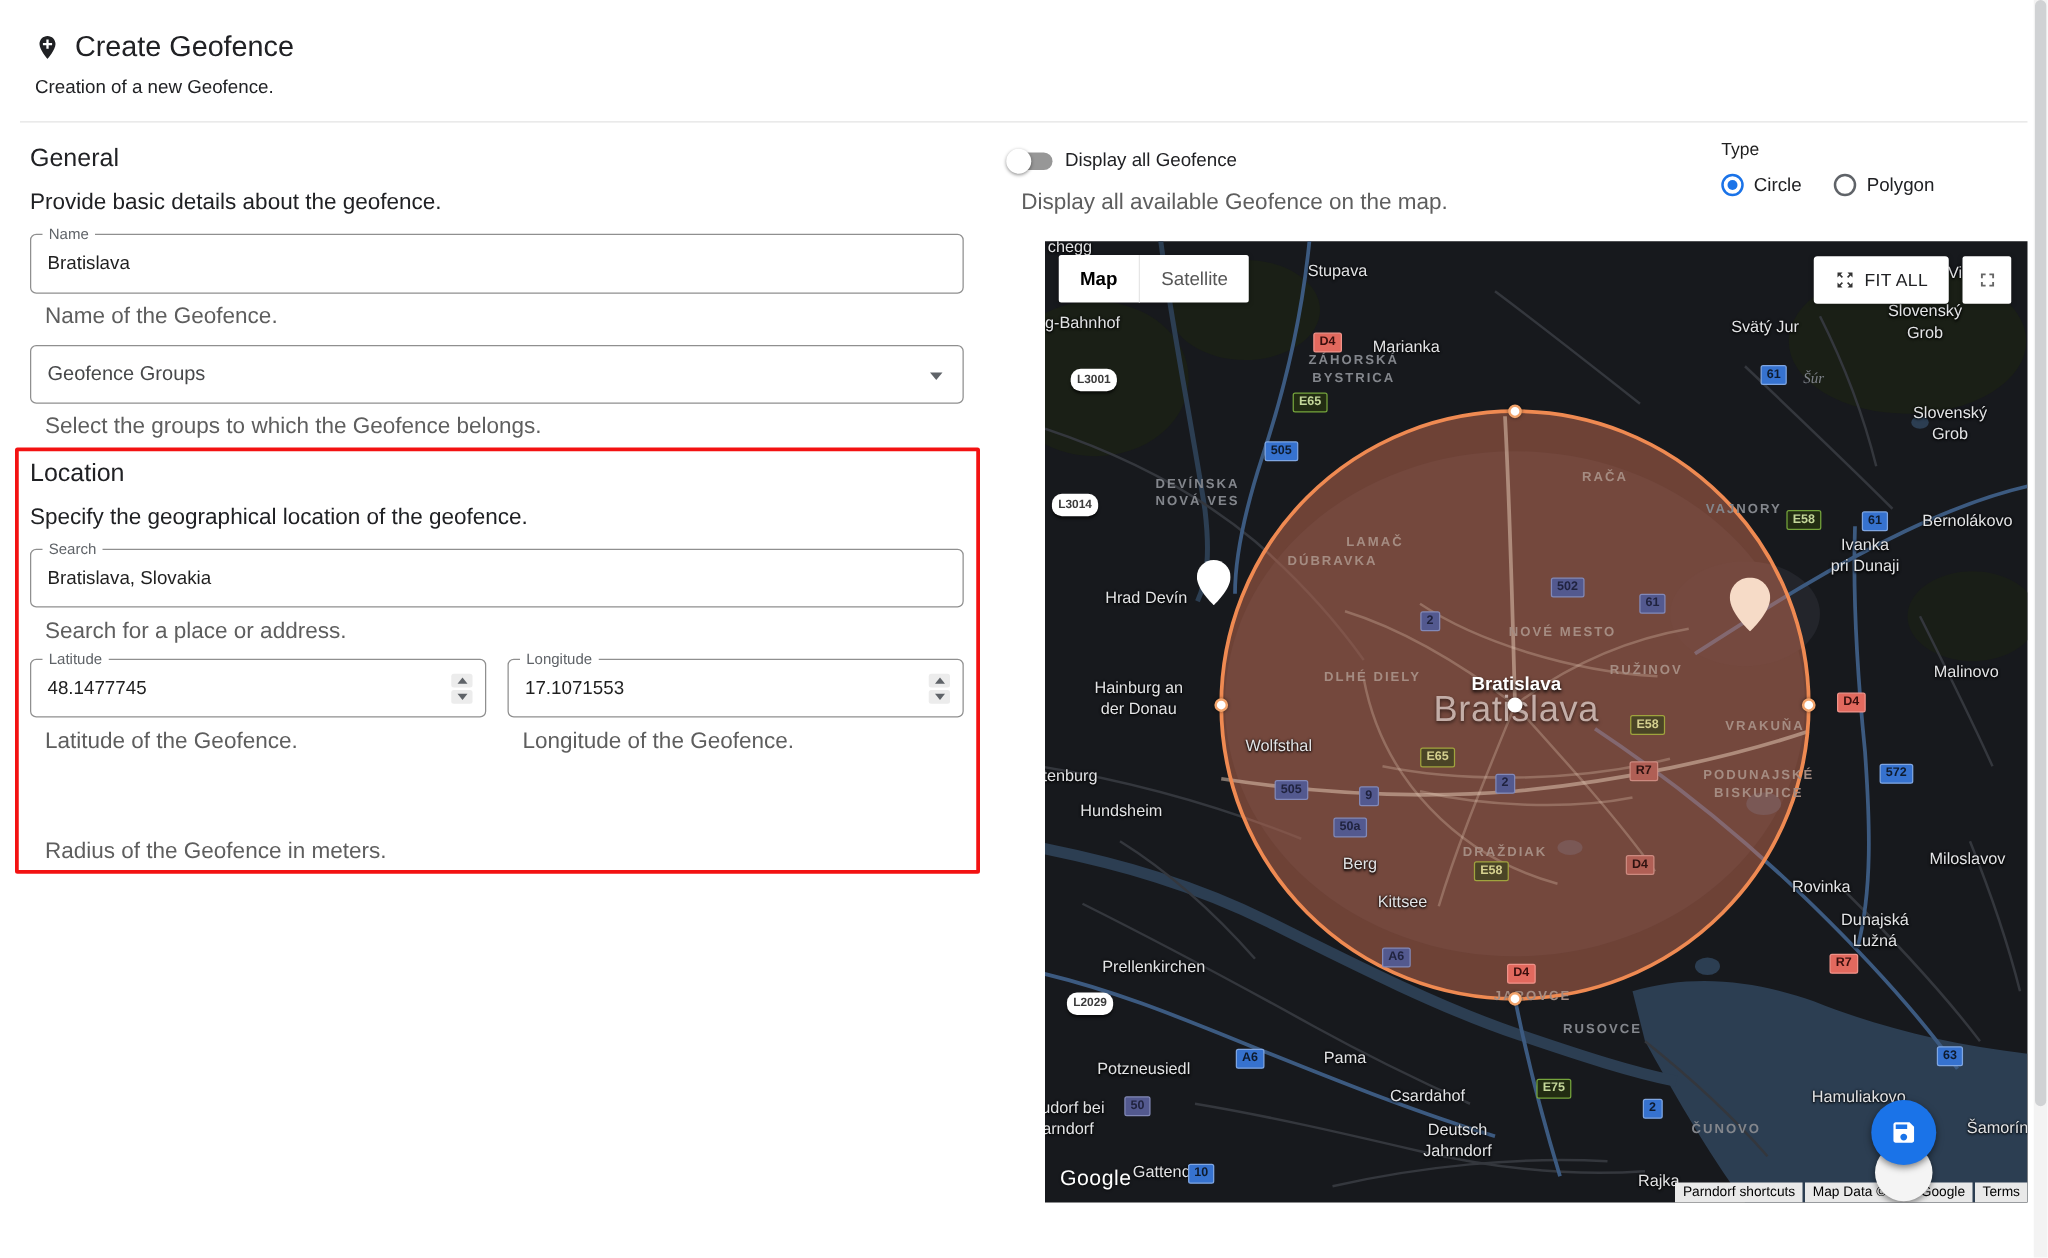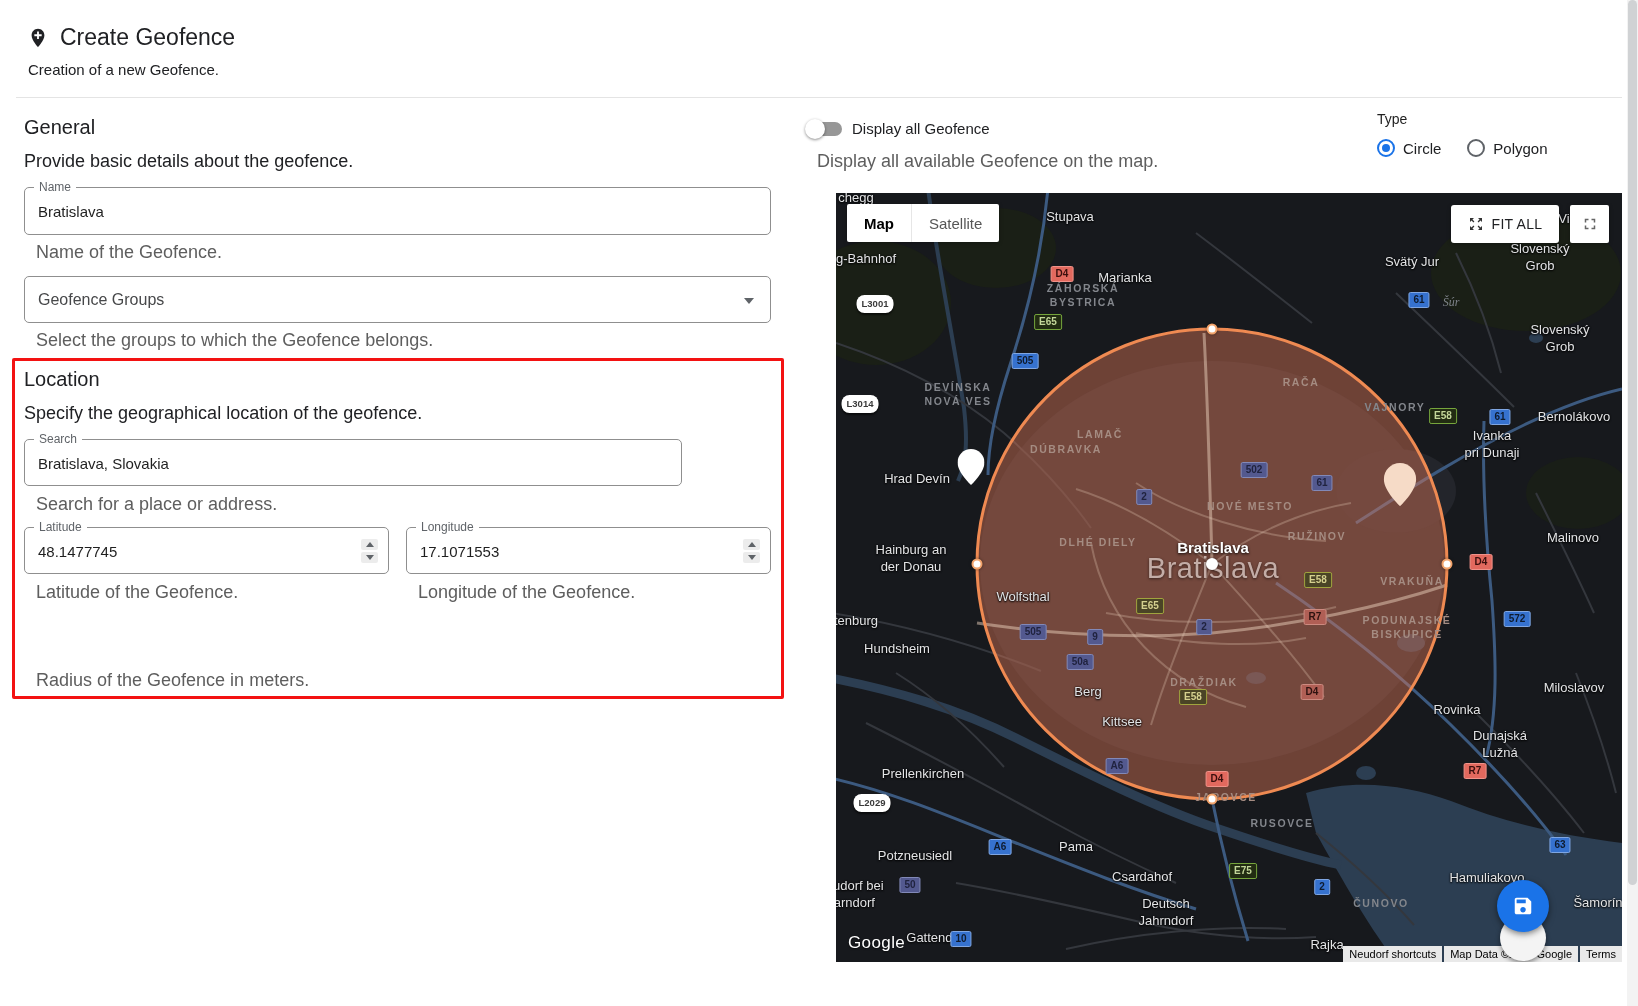--- a/index.html
+++ b/index.html
@@ -107,21 +107,21 @@
 <div class="field" style="left:24px;top:276px;width:747px;height:47px;">
   <span class="fvalue select-value">Geofence Groups</span>
   <span class="dd-arrow"></span>
 </div>
 <div class="hint" style="left:36px;top:330px;">Select the groups to which the Geofence belongs.</div>
 
 <div class="redbox">
   <div class="abs section-heading" style="left:9px;top:7px;">Location</div>
   <div class="abs section-desc" style="left:9px;top:42px;">Specify the geographical location of the geofence.</div>
 
-  <div class="field" style="left:9px;top:78px;width:658px;height:47px;">
+  <div class="field" style="left:9px;top:78px;width:747px;height:47px;">
     <span class="flabel">Search</span>
     <span class="fvalue">Bratislava, Slovakia</span>
   </div>
   <div class="hint" style="left:21px;top:133px;">Search for a place or address.</div>
 
   <div class="field" style="left:9px;top:166px;width:365px;height:47px;">
     <span class="flabel">Latitude</span>
     <span class="fvalue">48.1477745</span>
     <span class="stepper" style="right:10px;">
       <span class="step-btn">
@@ -235,21 +235,21 @@
       <div class="mlabel town" style="left: 576px; top: 69px;">Svätý Jur</div>
       <div class="mlabel town" style="left: 704px; top: 65px;">Slovenský Grob</div>
       <div class="mlabel town" style="left: 289px; top: 85px;">Marianka</div>
       <div class="mlabel area" style="left: 247px; top: 103px;">ZÁHORSKÁ
 BYSTRICA</div>
       <div class="mlabel water" style="left: 615px; top: 110px;">Šúr</div>
       <div class="mlabel town" style="left: 724px; top: 146px;">Slovenský
 Grob</div>
       <div class="mlabel area" style="left: 122px; top: 202px;">DEVÍNSKA
 NOVÁ VES</div>
-      <div class="mlabel area-in" style="left: 465px; top: 190px;">RAČA</div>
+      <div class="mlabel area-in" style="left: 448px; top: 190px;">RAČA</div>
       <div class="mlabel area" style="left: 559px; top: 215px;">VAJNORY</div>
       <div class="mlabel town" style="left: 738px; top: 224px;">Bernolákovo</div>
       <div class="mlabel town" style="left: 656px; top: 252px;">Ivanka
 pri Dunaji</div>
       <div class="mlabel town" style="left: 81px; top: 286px;">Hrad Devín</div>
       <div class="mlabel area-in" style="left: 264px; top: 242px;">LAMAČ</div>
       <div class="mlabel area-in" style="left: 230px; top: 257px;">DÚBRAVKA</div>
       <div class="mlabel area-in" style="left: 414px; top: 314px;">NOVÉ MESTO</div>
       <div class="mlabel area-in" style="left: 481px; top: 344px;">RUŽINOV</div>
       <div class="mlabel town" style="left: 737px; top: 345px;">Malinovo</div>
@@ -361,21 +361,21 @@
   <div class="fab">
     <span style="display:flex;">
       <svg width="22" height="22" viewBox="0 0 24 24">
           <path d="M17 3H5c-1.11 0-2 .9-2 2v14c0 1.1.89 2 2 2h14c1.1 0 2-.9 2-2V7l-4-4zm-5 16c-1.66 0-3-1.34-3-3s1.34-3 3-3 3 1.34 3 3-1.34 3-3 3zm3-10H5V5h10v4z" fill="#fff"></path>
         </svg>
     </span>
   </div>
 
   <div class="google-logo">Google</div>
   <div class="attrib">
-    <span class="cell">Neudorf shortcuts</span>
+    <span class="cell">Parndorf shortcuts</span>
     <span class="cell">Map Data ©2026 Google</span>
     <span class="cell">Terms</span>
   </div>
 </div>
 
 <div class="scrollbar">
   <div class="scroll-thumb"></div>
 </div>
 
 </body></html>

